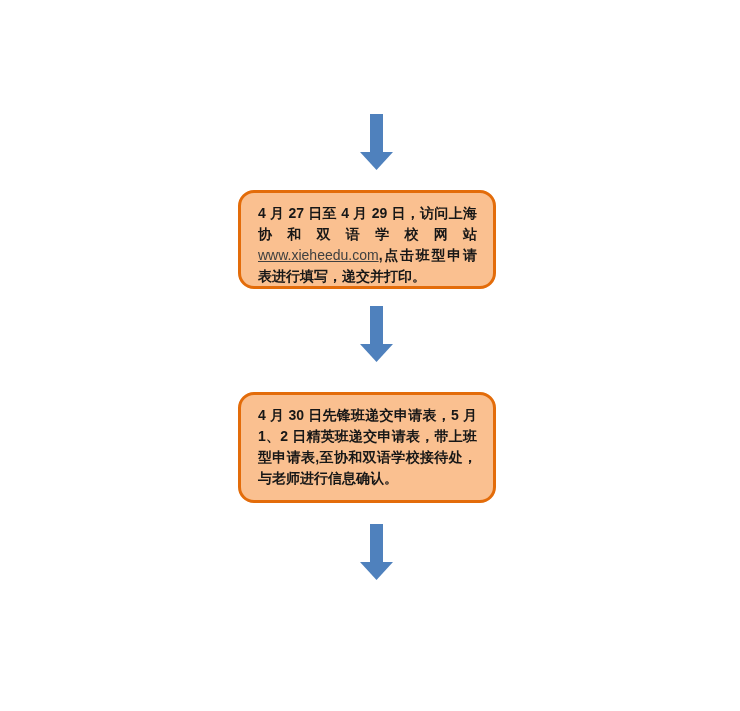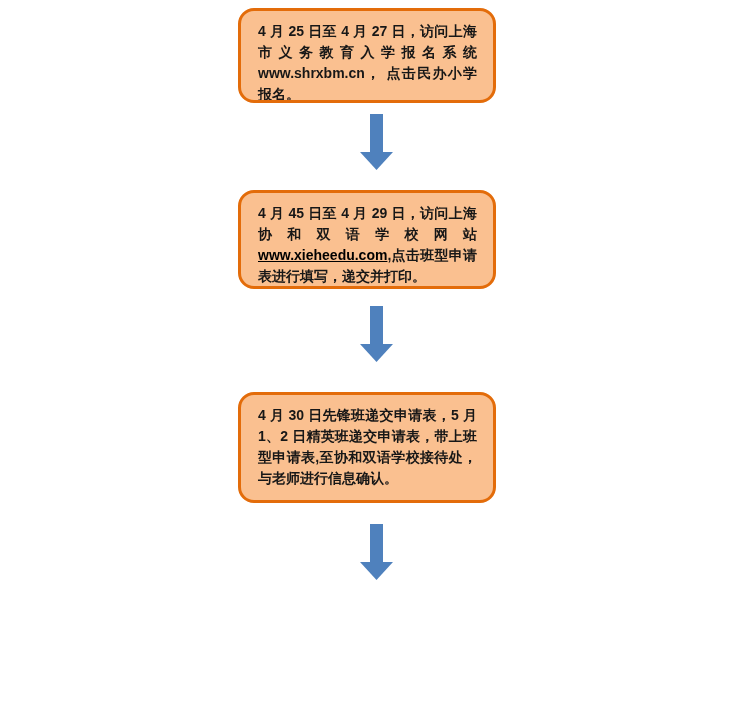--- a/index.html
+++ b/index.html
@@ -30,54 +30,51 @@
     color: #171717;
     text-align: justify;
     overflow: hidden;
     word-break: break-word;
   }
   #box-1 { top: 8px;   height: 95px;  }
   #box-2 { top: 190px; height: 99px;  }
   #box-3 { top: 392px; height: 111px; }
   #box-4 { top: 595px; height: 87px;  }
   .url-link {
-    color: #000000;
+    color: #404040;
     text-decoration: underline;
-    font-weight: 700;
+    font-weight: 400;
     cursor: pointer;
   }
   .down-arrow {
     position: absolute;
     left: 360px;
     width: 33px;
     height: 56px;
   }
   #arrow-1 { top: 114px; }
   #arrow-2 { top: 306px; }
   #arrow-3 { top: 524px; }
   .down-arrow svg { display: block; width: 100%; height: 100%; }
 </style>
 </head>
 <body>
 
 <div id="canvas">
 
-  <div id="box-1" class="flow-box">
-    <span>4 月 25 日至 4 月 27 日，访问上海市义务教育入学报名系统 www.shrxbm.cn， 点击民办小学报名。</span>
-  </div>
 
   <div id="arrow-1" class="down-arrow">
     <svg viewBox="0 0 33 56" xmlns="http://www.w3.org/2000/svg" aria-hidden="true">
       <rect x="10" y="0" width="13" height="39" fill="#4F81BD"></rect>
       <polygon points="0,38 33,38 16.5,56" fill="#4F81BD"></polygon>
     </svg>
   </div>
 
   <div id="box-2" class="flow-box">
-    <span>4 月 45 日至 4 月 29 日，访问上海协和双语学校网站 </span><a class="url-link">www.xieheedu.com</a><span>,点击班型申请表进行填写，递交并打印。</span>
+    <span>4 月 27 日至 4 月 29 日，访问上海协和双语学校网站 </span><a class="url-link">www.xieheedu.com</a><span>,点击班型申请表进行填写，递交并打印。</span>
   </div>
 
   <div id="arrow-2" class="down-arrow">
     <svg viewBox="0 0 33 56" xmlns="http://www.w3.org/2000/svg" aria-hidden="true">
       <rect x="10" y="0" width="13" height="39" fill="#4F81BD"></rect>
       <polygon points="0,38 33,38 16.5,56" fill="#4F81BD"></polygon>
     </svg>
   </div>
 
   <div id="box-3" class="flow-box">

